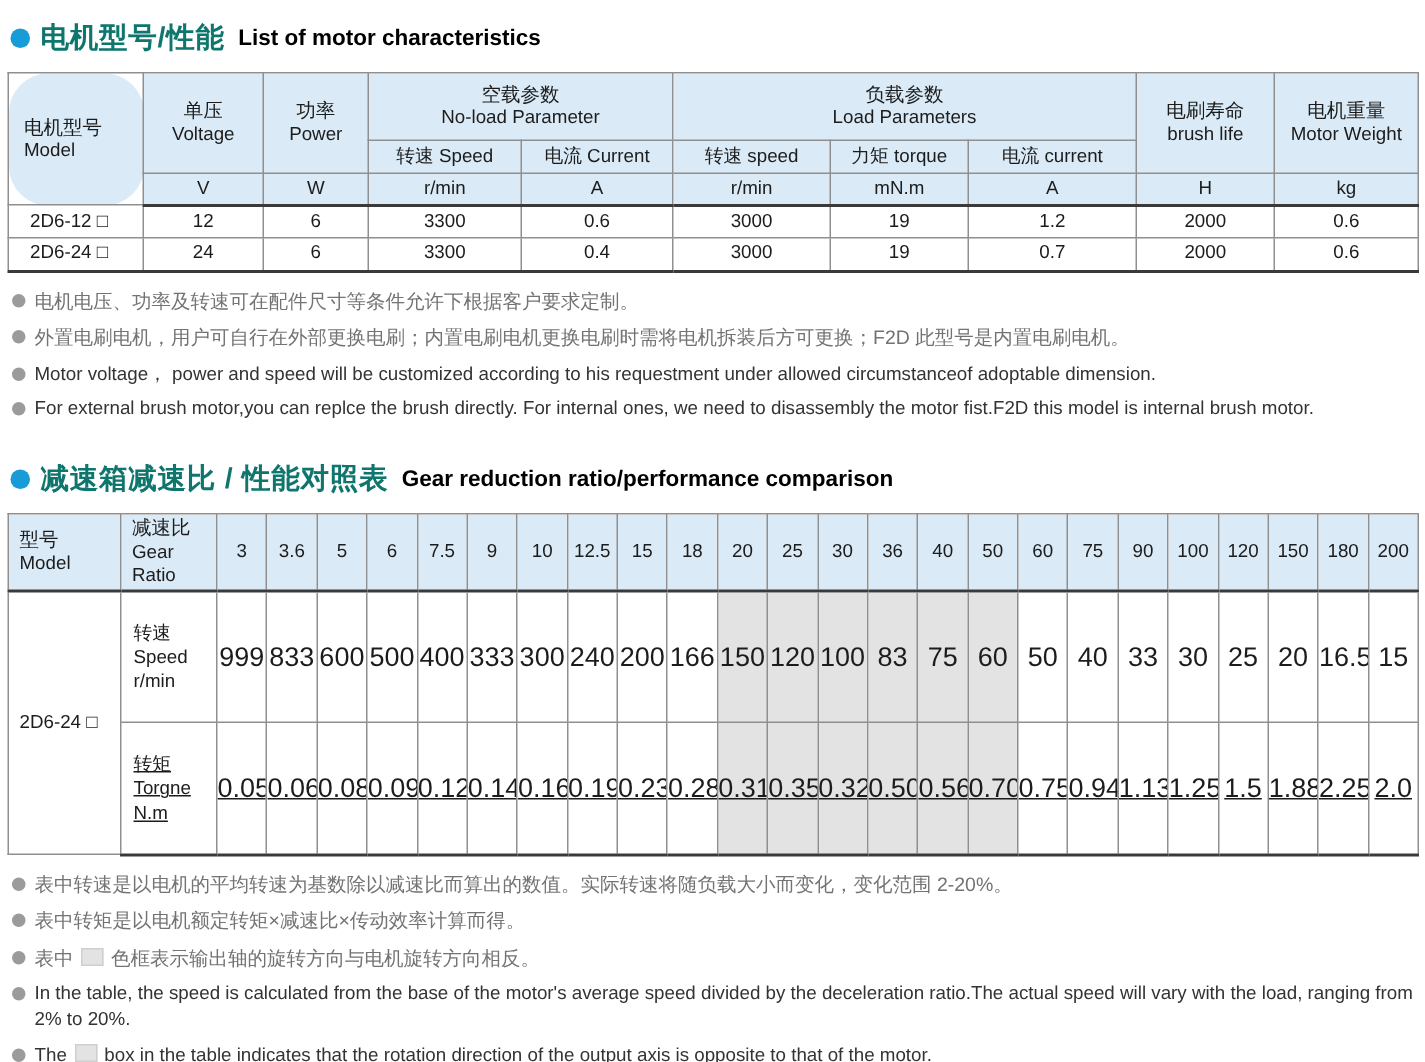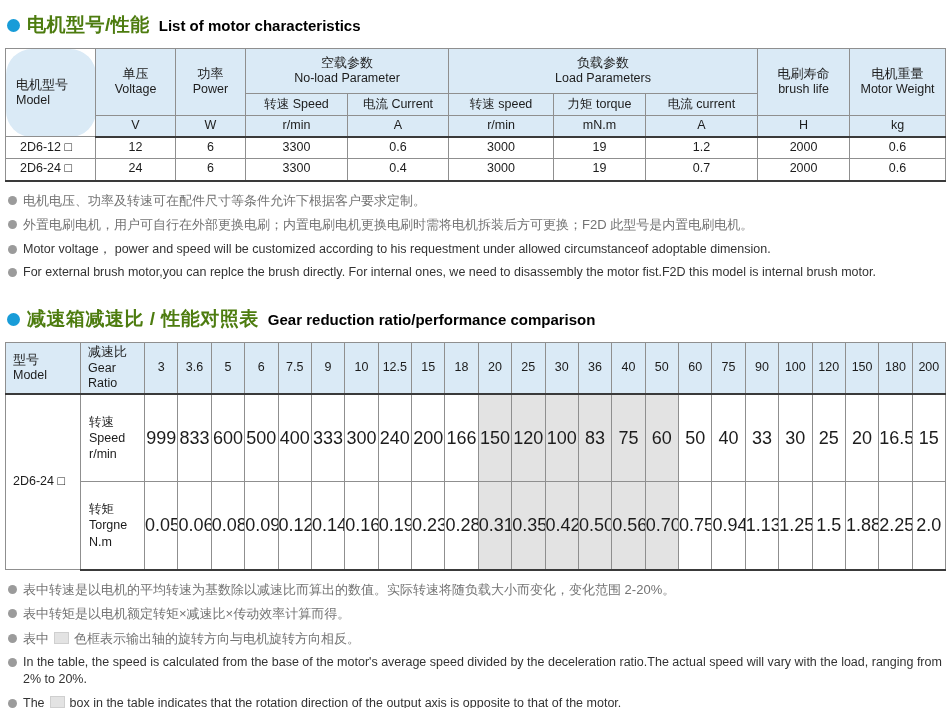--- a/index.html
+++ b/index.html
@@ -8,21 +8,21 @@
     width:950px; height:708px;
     font-family:"Liberation Sans", sans-serif;
     color:#1c1c1c;
     overflow:hidden;
   }
   .page { padding:10px 5px 0 5px; }
 
   
   .sec-title { display:flex; align-items:center; gap:7px; margin:2px 0 10px 2px; }
   .dot { width:13px; height:13px; border-radius:50%; background:#189cd8; flex:0 0 auto; }
-  .t-zh { font-size:19px; font-weight:bold; color:#4d7c0f; letter-spacing:0.5px; }
+  .t-zh { font-size:19px; font-weight:bold; color:#0f766e; letter-spacing:0.5px; }
   .t-en { font-size:15px; font-weight:bold; color:#000; margin-left:2px; }
 
   
   table { border-collapse:collapse; table-layout:fixed; width:940px; }
   th, td {
     border:1px solid #8f8f8f;
     text-align:center; vertical-align:middle;
     padding:1px 2px; font-weight:normal;
     font-size:12.5px; line-height:1.25; color:#1c1c1c;
     overflow:hidden;
@@ -39,21 +39,21 @@
   .motor-tbl .r3 th { border-bottom:2px solid #3a3a3a; }
   .motor-tbl .dr-last td { border-bottom:2px solid #3a3a3a; }
   .motor-tbl td.model-cell { text-align:left; padding-left:14px; }
   .motor-tbl th.model-head { text-align:left; padding-left:10px;border-radius:26px; }
 
   
   .gear-tbl { margin-top:2px; }
   .gear-tbl .gh { height:46px; }
   .gear-tbl .gh th { border-bottom:2px solid #3a3a3a; }
   .gear-tbl .gr { height:88px; }
-  .gear-tbl .gr-last td { border-bottom:2px solid #3a3a3a; }
+  .gear-tbl .gr-last td { border-bottom:2px solid #3a3a3a;text-decoration:underline; }
   .gear-tbl th.left, .gear-tbl td.left { text-align:left; padding-left:7px; }
   .gear-tbl td.num { font-size:18px; padding:0; }
   .gear-tbl td.shaded { background:#e3e3e3; }
   .row-label { text-align:left; padding-left:8px; }
   .row-label span { display:block; font-size:12.5px; line-height:1.3; }
 
   
   .notes { margin:10px 0 0 3px; }
   .note { display:flex; align-items:flex-start; margin-bottom:7px; }
   .note .nb {
@@ -281,21 +281,21 @@
       <td class="num">0.08</td>
       <td class="num">0.09</td>
       <td class="num">0.12</td>
       <td class="num">0.14</td>
       <td class="num">0.16</td>
       <td class="num">0.19</td>
       <td class="num">0.23</td>
       <td class="num">0.28</td>
       <td class="num shaded">0.31</td>
       <td class="num shaded">0.35</td>
-      <td class="num shaded">0.42</td>
+      <td class="num shaded">0.32</td>
       <td class="num shaded">0.50</td>
       <td class="num shaded">0.56</td>
       <td class="num shaded">0.70</td>
       <td class="num">0.75</td>
       <td class="num">0.94</td>
       <td class="num">1.13</td>
       <td class="num">1.25</td>
       <td class="num">1.5</td>
       <td class="num">1.88</td>
       <td class="num">2.25</td>

